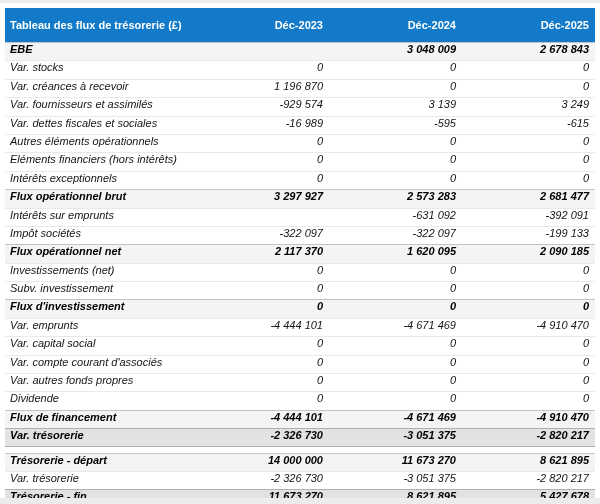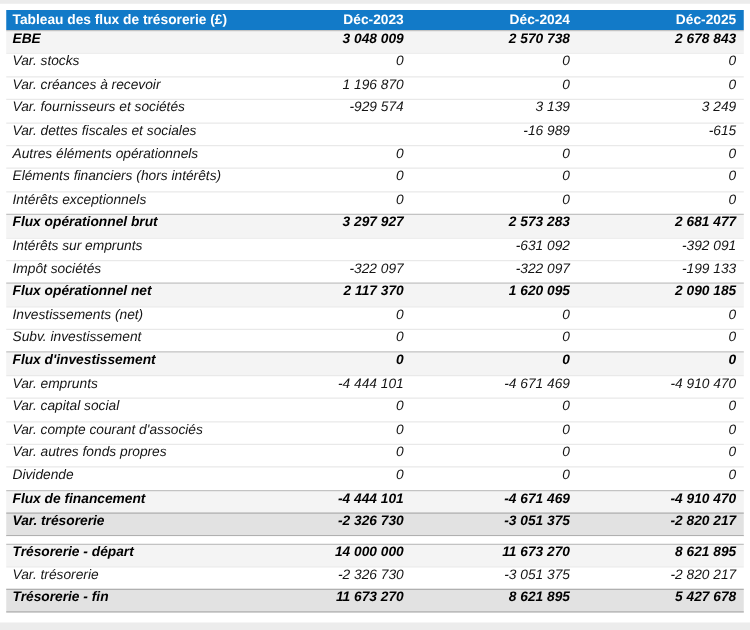--- a/index.html
+++ b/index.html
@@ -16,21 +16,21 @@
     width:600px;height:504px;position:relative;overflow:hidden;
     background:#ffffff;
     font-family:"Liberation Sans", sans-serif;
     -webkit-font-smoothing:antialiased;
   }
   .edge-strip{position:absolute;left:0;width:600px;background:#ececec;}
   .edge-strip.top{top:0;height:3px;}
   .edge-strip.bottom{bottom:0;height:6px;}
   .fin-table{position:absolute;left:5px;top:8px;width:590px;}
   .thead{
-    display:flex;align-items:center;height:16px;
+    display:flex;align-items:center;height:34px;
     background:var(--header-bg);color:var(--header-text);
     font-size:11px;font-weight:bold;padding-right:6px;box-sizing:border-box;
   }
   .cell-label{flex:1;padding-left:5px;text-align:left;white-space:nowrap;overflow:hidden;}
   .cell-num{width:133px;text-align:right;white-space:nowrap;}
   .row{
     display:flex;align-items:flex-start;height:18.4px;box-sizing:border-box;
     font-size:11px;color:#141414;background:#ffffff;
     border-top:1px solid var(--row-border);
     padding-right:6px;
@@ -58,44 +58,44 @@
   <div class="thead">
     <div class="cell-label">Tableau des flux de trésorerie (£)</div>
     <div class="cell-num">Déc-2023</div>
     <div class="cell-num">Déc-2024</div>
     <div class="cell-num">Déc-2025</div>
   </div>
   <div id="table-body">
       <div class="row bold">
     <div class="cell-label">EBE</div>
     <div class="cell-num">3 048 009</div>
-    <div class="cell-num">2 570 738</div>
     <div class="cell-num">2 678 843</div>
   </div>
       <div class="row">
     <div class="cell-label">Var. stocks</div>
     <div class="cell-num">0</div>
     <div class="cell-num">0</div>
     <div class="cell-num">0</div>
   </div>
       <div class="row">
     <div class="cell-label">Var. créances à recevoir</div>
     <div class="cell-num">1 196 870</div>
     <div class="cell-num">0</div>
     <div class="cell-num">0</div>
   </div>
       <div class="row">
-    <div class="cell-label">Var. fournisseurs et sociétés</div>
+    <div class="cell-label">Var. fournisseurs et assimilés</div>
     <div class="cell-num">-929 574</div>
     <div class="cell-num">3 139</div>
     <div class="cell-num">3 249</div>
   </div>
       <div class="row">
     <div class="cell-label">Var. dettes fiscales et sociales</div>
     <div class="cell-num">-16 989</div>
+    <div class="cell-num">-595</div>
     <div class="cell-num">-615</div>
   </div>
       <div class="row">
     <div class="cell-label">Autres éléments opérationnels</div>
     <div class="cell-num">0</div>
     <div class="cell-num">0</div>
     <div class="cell-num">0</div>
   </div>
       <div class="row">
     <div class="cell-label">Eléments financiers (hors intérêts)</div>

